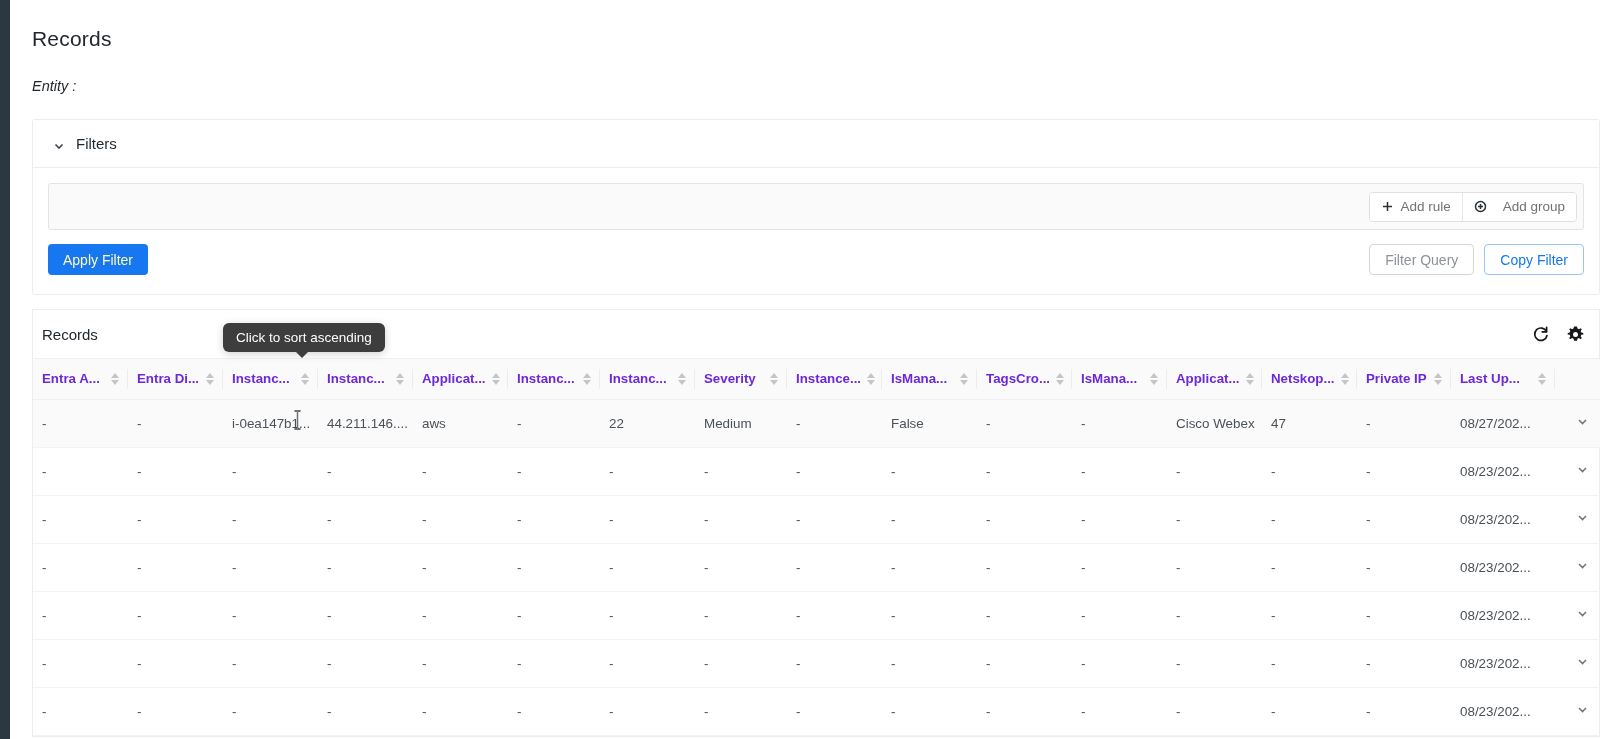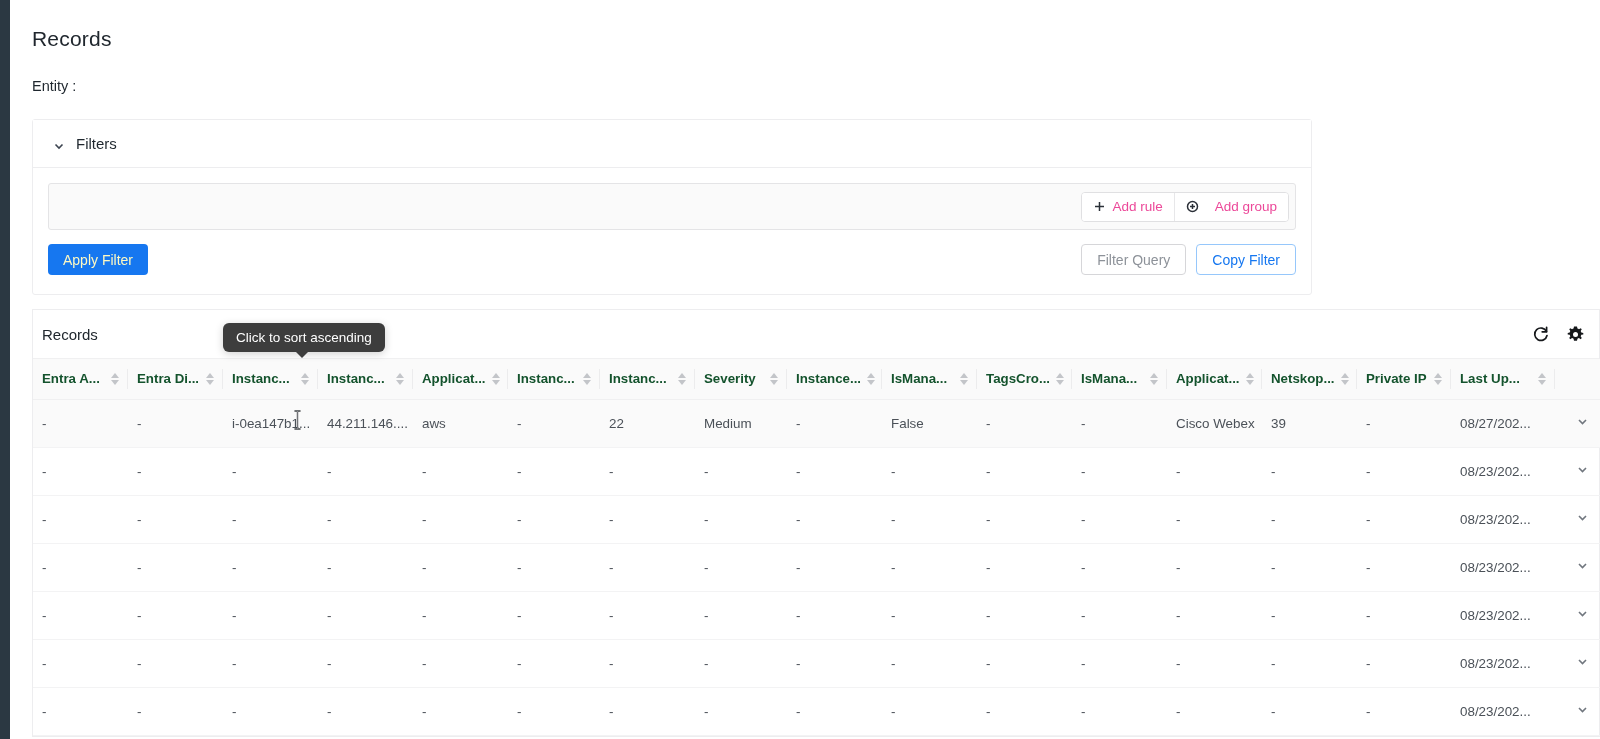--- a/index.html
+++ b/index.html
@@ -17,55 +17,55 @@
 
   .content { flex: 1; position: relative; padding-top: 26px; overflow: hidden; }
 
   
   .page-title {
     font-size: 21px; color: #20272e; font-weight: 400;
     letter-spacing: .2px; margin-bottom: 26px; line-height: 26px;
   }
 
   
-  .entity-row { display: flex; align-items: flex-end; gap: 18px; margin-bottom: 25px; }
+  .entity-row { display: flex; align-items: flex-end; gap: 18px; margin-bottom: 25px; font-style: italic; }
   .entity-label { font-size: 14.5px; color: #1f272e; }
   .entity-select {
     width: 196px; height: 33px; border: 1px solid #e3e3e6; border-radius: 7px;
     background: #fff; display: flex; align-items: center; padding: 0 12px;
     font-size: 14.5px; color: #9aa0a6; position: relative; cursor: pointer;
   }
   .entity-select .chev {
     position: absolute; right: 11px; top: 50%; transform: translateY(-50%);
     width: 11px; height: 11px;
   }
   .chev-path { stroke: #d0d2d6; stroke-width: 1.5; fill: none; }
 
   
   .filters-card {
     border: 1px solid #ededef; border-radius: 3px; background: #fff;
-    margin-right: 0; width: 1280px;
+    margin-right: 0; width: 1568px;
   }
   .filters-head {
     height: 48px; display: flex; align-items: center; gap: 11px;
     padding: 0 20px; border-bottom: 1px solid #ededef; background:#fff;
   }
   .filters-head .caret { width: 12px; height: 12px; }
   .caret-path { stroke: #3c4450; stroke-width: 1.6; fill: none; }
   .filters-title { font-size: 15px; color: #1f272e; }
 
   .filters-body { padding: 15px; }
   .rule-bar {
     height: 47px; border: 1px solid #e4e4e6; border-radius: 3px; background: #fafafa;
     display: flex; align-items: center; justify-content: flex-end; padding-right: 6px;
   }
   .btn-group { display: flex; border: 1px solid #e0e0e2; border-radius: 4px; overflow: hidden; background:#fff; }
   .grp-btn {
     display: flex; align-items: center; gap: 6px; height: 28px; padding: 0 11px;
-    font-size: 13.5px; color: #ec4899; background: #fff; border: none; cursor: pointer;
+    font-size: 13.5px; color: #737373; background: #fff; border: none; cursor: pointer;
     font-family: "Liberation Sans", sans-serif;
   }
   .grp-btn + .grp-btn { border-left: 1px solid #e7e7e9; gap: 16px; }
   .ico { width: 13px; height: 13px; display:inline-block; }
   .ico path, .ico circle, .ico line { stroke: #2b3038; stroke-width: 1.5; fill: none; }
 
   .filters-actions {
     display: flex; align-items: center; justify-content: space-between;
     padding: 14px 0 4px 0;
   }
@@ -90,21 +90,21 @@
   .records-bar {
     height: 49px; display: flex; align-items: center; justify-content: space-between;
     padding: 0 14px 0 9px; border-bottom: 1px solid #f0f0f1;
   }
   .records-title { font-size: 15px; color: #20272e; }
   .records-icons { display: flex; align-items: center; gap: 16px; }
   .icon-btn { width: 19px; height: 19px; cursor: pointer; display:block; }
 
   table.grid { width: 100%; border-collapse: collapse; table-layout: fixed; }
   table.grid th {
-    background: #fafafa; height: 40px; font-size: 13.3px; color: #14532d;
+    background: #fafafa; height: 40px; font-size: 13.3px; color: #6d28d9;
     font-weight: 700; text-align: left; padding: 0 0 0 9px;
     border-bottom: 1px solid #f0f0f1; position: relative; white-space: nowrap;
   }
   th .th-wrap { display: flex; align-items: center; justify-content: space-between; padding-right: 9px; }
   .sorter { display: inline-flex; flex-direction: column; gap: 2px; margin-left: 6px; flex:none; }
   .tri { width: 0; height: 0; border-left: 4px solid transparent; border-right: 4px solid transparent; }
   .tri-up { border-bottom: 5px solid #c3c5c9; }
   .tri-down { border-top: 5px solid #c3c5c9; }
   th .divider { position: absolute; right: 0; top: 25%; height: 50%; width: 1px; background: #ececed; }
 
@@ -406,21 +406,21 @@
               <td>44.211.146....</td>
               <td>aws</td>
               <td>-</td>
               <td>22</td>
               <td>Medium</td>
               <td>-</td>
               <td>False</td>
               <td>-</td>
               <td>-</td>
               <td>Cisco Webex</td>
-              <td>39</td>
+              <td>47</td>
               <td>-</td>
               <td>08/27/202...</td>
               <td class="expand"><span class="row-chev"><svg viewBox="0 0 13 13">
                     <path d="M3 5 L6.5 8.5 L10 5"></path>
                   </svg></span></td>
             </tr>
             <tr>
               <td>-</td>
               <td>-</td>
               <td>-</td>

